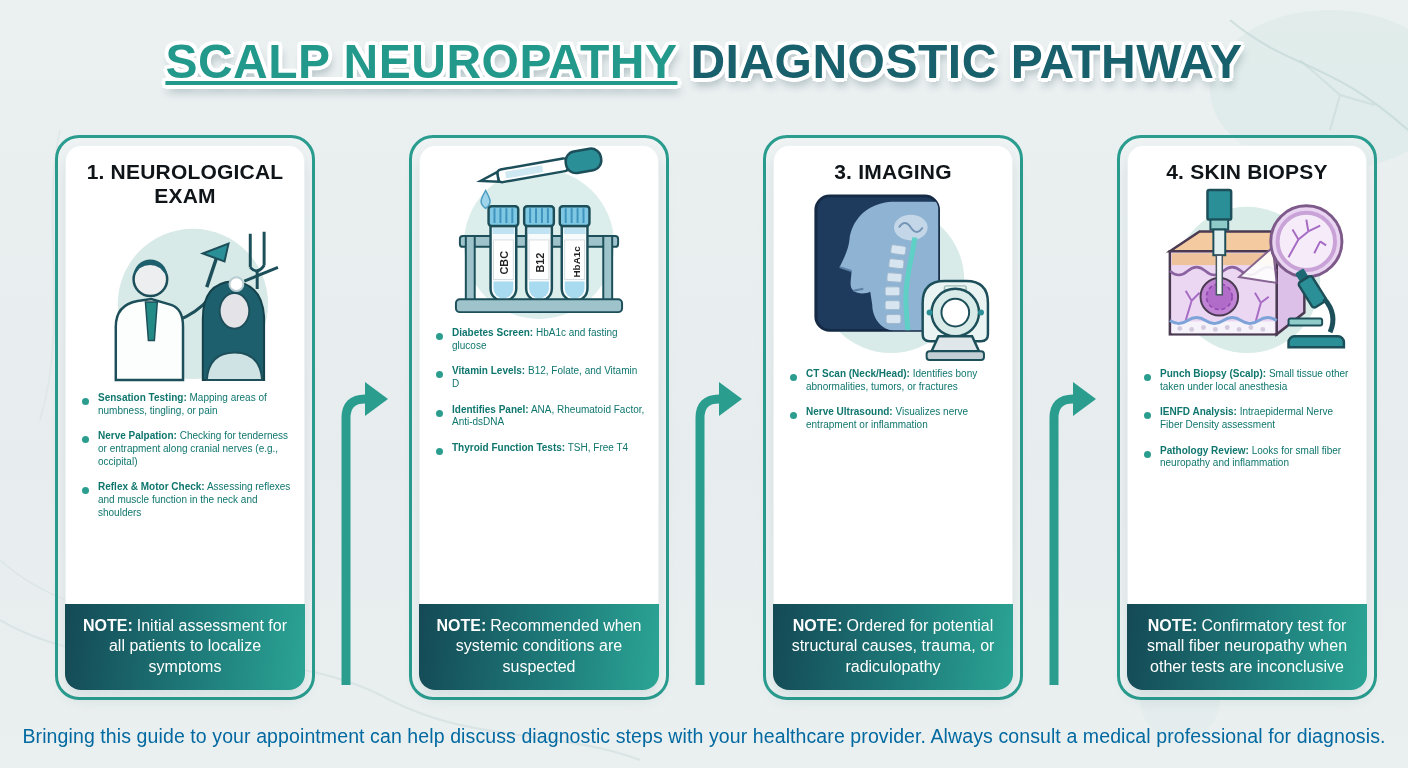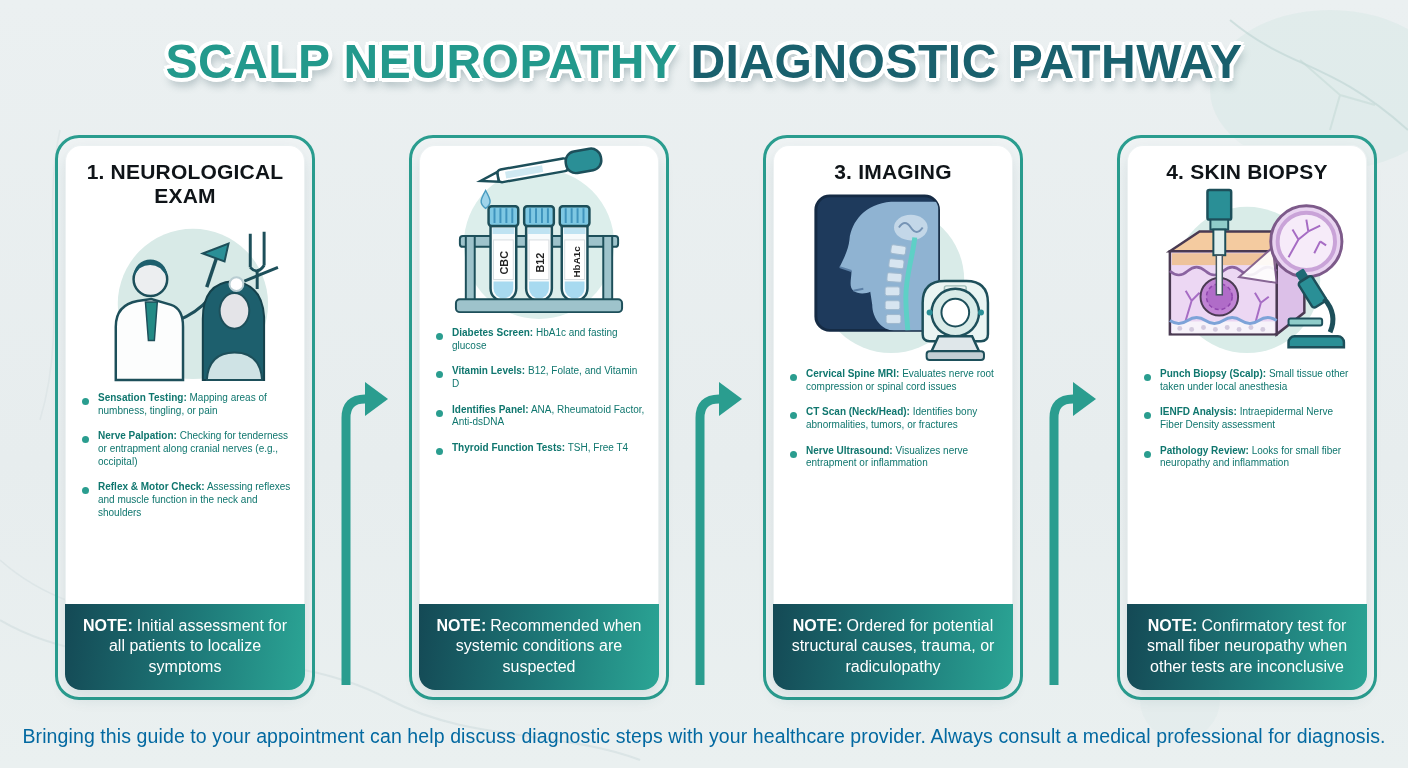--- a/index.html
+++ b/index.html
@@ -14,21 +14,21 @@
     position:absolute;top:34px;left:0;width:100%;
     text-align:center;font-size:48px;font-weight:bold;letter-spacing:.5px;
     white-space:nowrap;
   }
   .title span{
     text-shadow:
       -3px -3px 0 #fff, -3px 3px 0 #fff, 3px -3px 0 #fff, 3px 3px 0 #fff,
       -4px 0 0 #fff, 4px 0 0 #fff, 0 -4px 0 #fff, 0 4px 0 #fff,
       2px 7px 9px rgba(45,80,90,.4);
   }
-  .title .t1{color:#23998c;margin-right:13px;}
+  .title .t1{color:#23998c;margin-right:13px;text-decoration:underline;}
   .title .t2{color:#19606d;}
   
   .cards-row{
     position:absolute;top:135px;left:55px;right:56px;height:565px;
     display:flex;align-items:stretch;gap:20px;
   }
   .card{
     flex:1;border:3px solid #2a9d8f;border-radius:24px;padding:7px;
     box-sizing:border-box;background:rgba(255,255,255,.25);
   }
@@ -239,21 +239,20 @@
             <circle cx="183" cy="128" r="24" fill="#d9ebe8" stroke="#1d4f5a" stroke-width="2.5"></circle>
             <circle cx="183" cy="128" r="14" fill="#ffffff" stroke="#1d4f5a" stroke-width="2"></circle>
             <circle cx="157" cy="128" r="3" fill="#2a8f96"></circle>
             <circle cx="209" cy="128" r="3" fill="#2a8f96"></circle>
             <polygon points="166,152 200,152 207,167 159,167" fill="#dfe7ea" stroke="#1d4f5a" stroke-width="2.5"></polygon>
             <rect x="154" y="167" width="58" height="9" rx="3" fill="#c3cfd4" stroke="#1d4f5a" stroke-width="2"></rect>
           </g>
         </svg>
       </div>
       <ul class="bullets">
-        <li><span class="lead">Cervical Spine MRI:</span> <span>Evaluates nerve root compression or spinal cord issues</span></li>
         <li><span class="lead">CT Scan (Neck/Head):</span> <span>Identifies bony abnormalities, tumors, or fractures</span></li>
         <li><span class="lead">Nerve Ultrasound:</span> <span>Visualizes nerve entrapment or inflammation</span></li>
       </ul>
       <div class="note">
         <span class="note-label">NOTE:</span><span>Ordered for potential structural causes, trauma, or radiculopathy</span>
       </div>
     </div>
   </div>
 
   <div class="arrow-col">

